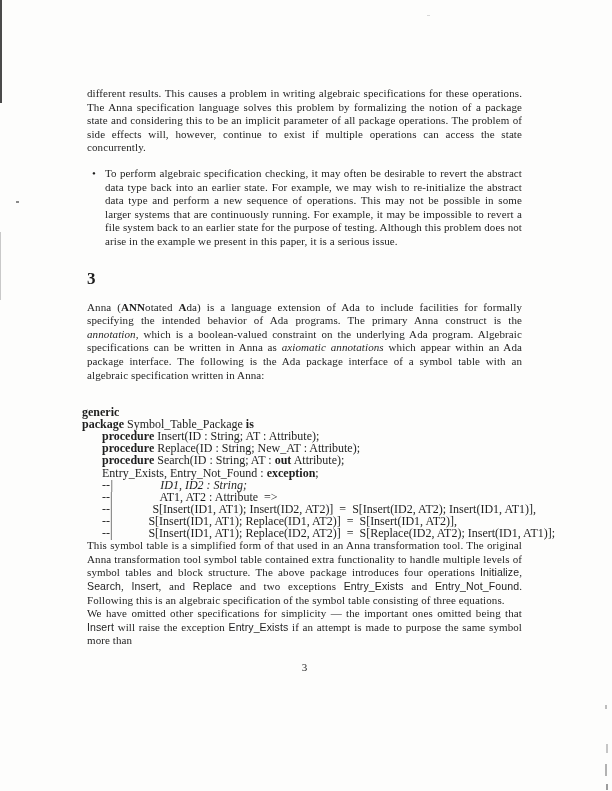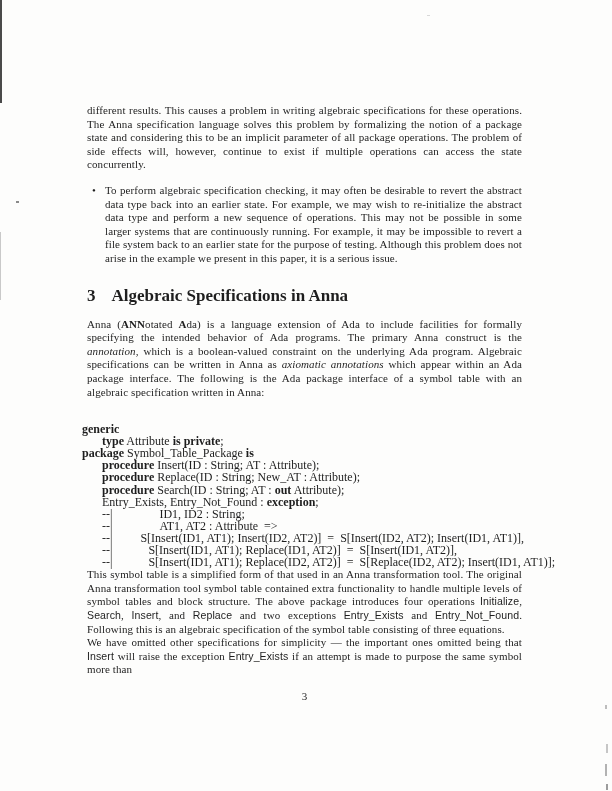--- a/index.html
+++ b/index.html
@@ -6,21 +6,21 @@
   body{
     width:612px;height:791px;
     background:#fdfdfc;
     font-family:"Liberation Serif", serif;
     color:#1e1e1e;
     position:relative;
     overflow:hidden;
   }
   .page{width:612px;height:791px;position:relative;}
   .content{
-    position:absolute;left:0;top:17px;
+    position:absolute;left:0;top:0;
     box-sizing:border-box;
     width:600px;
     padding:87px 78px 0 87px;
   }
   p.body{
     margin:0;
     font-size:11px;
     line-height:13.6px;
     text-align:justify;
     letter-spacing:.1px;
@@ -85,36 +85,34 @@
 
     <p class="body"><span>different results. This causes a problem in writing algebraic specifications for these operations. The Anna specification language solves this problem by formalizing the notion of a package state and considering this to be an implicit parameter of all package operations. The problem of side effects will, however, continue to exist if multiple operations can access the state concurrently.</span></p>
 
     <div class="bullet-row">
       <span class="bullet-marker">•</span>
       <p class="body"><span>To perform algebraic specification checking, it may often be desirable to revert the abstract data type back into an earlier state. For example, we may wish to re-initialize the abstract data type and perform a new sequence of operations. This may not be possible in some larger systems that are continuously running. For example, it may be impossible to revert a file system back to an earlier state for the purpose of testing. Although this problem does not arise in the example we present in this paper, it is a serious issue.</span></p>
     </div>
 
     <h2 class="section-heading">
       <span class="sec-number">3</span>
-      <span class="sec-title">Algebraic Specifications in Anna</span>
     </h2>
 
     <p class="body"><span>Anna (</span><span class="seg-bold">ANN</span><span>otated </span><span class="seg-bold">A</span><span>da) is a language extension of Ada to include facilities for formally specifying the intended behavior of Ada programs. The primary Anna construct is the </span><span class="seg-italic">annotation</span><span>, which is a boolean-valued constraint on the underlying Ada program. Algebraic specifications can be written in Anna as </span><span class="seg-italic">axiomatic annotations</span><span> which appear within an Ada package interface. The following is the Ada package interface of a symbol table with an algebraic specification written in Anna:</span></p>
 
     <div class="code">
         <div class="code-line" style="padding-left: 0px;"><span><span class="seg-bold">generic</span></span></div>
-        <div class="code-line" style="padding-left: 20px;"><span><span class="seg-bold">type</span><span> Attribute </span><span class="seg-bold">is</span><span> </span><span class="seg-bold">private</span><span>;</span></span></div>
         <div class="code-line" style="padding-left: 0px;"><span><span class="seg-bold">package</span><span> Symbol_Table_Package </span><span class="seg-bold">is</span></span></div>
         <div class="code-line" style="padding-left: 20px;"><span><span class="seg-bold">procedure</span><span> Insert(ID : String; AT : Attribute);</span></span></div>
         <div class="code-line" style="padding-left: 20px;"><span><span class="seg-bold">procedure</span><span> Replace(ID : String; New_AT : Attribute);</span></span></div>
         <div class="code-line" style="padding-left: 20px;"><span><span class="seg-bold">procedure</span><span> Search(ID : String; AT : </span><span class="seg-bold">out</span><span> Attribute);</span></span></div>
         <div class="code-line" style="padding-left: 20px;"><span><span>Entry_Exists, Entry_Not_Found : </span><span class="seg-bold">exception</span><span>;</span></span></div>
-        <div class="code-line" style="padding-left: 20px;"><span>--|</span><span style="padding-left: 47px;"><span>ID1, ID2 : String;</span></span></div>
+        <div class="code-line" style="padding-left: 20px; font-style: italic;"><span>--|</span><span style="padding-left: 47px;"><span>ID1, ID2 : String;</span></span></div>
         <div class="code-line" style="padding-left: 20px;"><span>--|</span><span style="padding-left: 47px;"><span>AT1, AT2 : Attribute  =&gt;</span></span></div>
-        <div class="code-line" style="padding-left: 20px;"><span>--|</span><span style="padding-left: 28px;"><span>S[Insert(ID1, AT1); Insert(ID2, AT2)]  =  S[Insert(ID2, AT2); Insert(ID1, AT1)],</span></span></div>
+        <div class="code-line" style="padding-left: 20px;"><span>--|</span><span style="padding-left: 40px;"><span>S[Insert(ID1, AT1); Insert(ID2, AT2)]  =  S[Insert(ID2, AT2); Insert(ID1, AT1)],</span></span></div>
         <div class="code-line" style="padding-left: 20px;"><span>--|</span><span style="padding-left: 36px;"><span>S[Insert(ID1, AT1); Replace(ID1, AT2)]  =  S[Insert(ID1, AT2)],</span></span></div>
         <div class="code-line" style="padding-left: 20px;"><span>--|</span><span style="padding-left: 36px;"><span>S[Insert(ID1, AT1); Replace(ID2, AT2)]  =  S[Replace(ID2, AT2); Insert(ID1, AT1)];</span></span></div>
       </div>
 
     <p class="body p-gap1"><span>This symbol table is a simplified form of that used in an Anna transformation tool. The original Anna transformation tool symbol table contained extra functionality to handle multiple levels of symbol tables and block structure. The above package introduces four operations </span><span class="seg-sans">Initialize</span><span>, </span><span class="seg-sans">Search</span><span>, </span><span class="seg-sans">Insert</span><span>, and </span><span class="seg-sans">Replace</span><span> and two exceptions </span><span class="seg-sans">Entry_Exists</span><span> and </span><span class="seg-sans">Entry_Not_Found</span><span>. Following this is an algebraic specification of the symbol table consisting of three equations.</span></p>
 
     <p class="body p-gap2"><span>We have omitted other specifications for simplicity — the important ones omitted being that </span><span class="seg-sans">Insert</span><span> will raise the exception </span><span class="seg-sans">Entry_Exists</span><span> if an attempt is made to purpose the same symbol more than</span></p>
 
     <div class="page-number">3</div>
 

